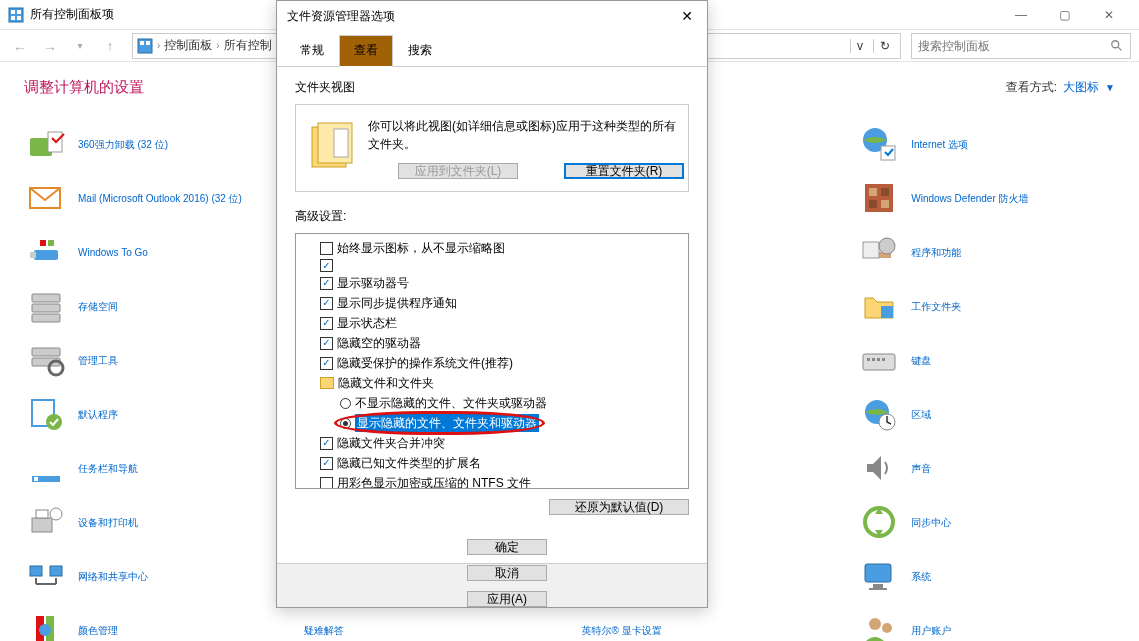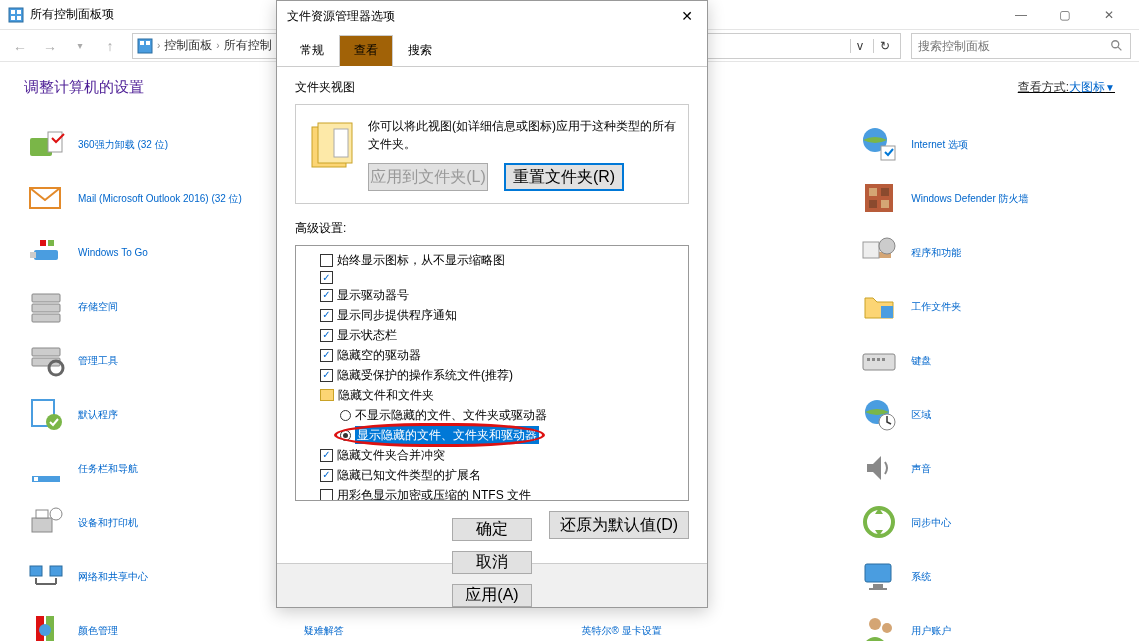--- a/index.html
+++ b/index.html
@@ -20,22 +20,22 @@
 .bc-item { font-size: 12px; color: #333; }
 .bc-sep { color: #888; font-size: 10px; }
 .bc-dropdown { border-left: 1px solid #ccc; padding: 0 6px; color: #333; }
 .search-box { width: 220px; height: 26px; border: 1px solid #ccc; display: flex; align-items: center; padding: 0 6px; }
 .search-box input { border: none; outline: none; flex: 1; font-size: 12px; color: #888; }
 .search-box .search-icon { width: 14px; height: 14px; color: #888; }
 
 
 .content { padding: 16px 24px; position: relative; }
 .heading-row { display: flex; align-items: center; justify-content: space-between; margin-bottom: 24px; }
-.heading { font-size: 15px; color: #4c1d95; }
-.view-mode { font-size: 12px; display: flex; align-items: center; gap: 0; text-decoration: underline; }
+.heading { font-size: 15px; color: #be185d; }
+.view-mode { font-size: 12px; display: flex; align-items: center; gap: 6px; }
 .view-mode .label { color: #333; }
 .view-mode .link { color: #0066cc; }
 .view-mode .chev { color: #0066cc; font-size: 10px; }
 
 .grid { display: grid; grid-template-columns: repeat(4, 1fr); gap: 8px 20px; }
 .item { display: flex; align-items: center; gap: 12px; min-height: 46px; padding: 2px; }
 .item .icon { width: 40px; height: 40px; flex-shrink: 0; display: flex; align-items: center; justify-content: center; }
 .item .label { font-size: 10px; color: #0066cc; line-height: 1.3; }
 
 
@@ -48,21 +48,21 @@
 .tab { padding: 6px 14px; font-size: 12px; border: 1px solid transparent; position: relative; cursor: default; }
 .tab.active { border: 1px solid #ccc; border-bottom: 1px solid #fff; background: #a16207; margin-bottom: -1px; }
 
 .dlg-body { flex: 1; padding: 12px 18px; overflow: hidden; }
 .section-label { font-size: 12px; margin-bottom: 8px; }
 .folder-views { border: 1px solid #ccc; padding: 12px; display: flex; gap: 12px; margin-bottom: 16px; }
 .fv-icon { width: 48px; height: 56px; flex-shrink: 0; }
 .fv-right { flex: 1; display: flex; flex-direction: column; gap: 10px; }
 .fv-text { font-size: 12px; line-height: 1.5; }
 .fv-buttons { display: flex; gap: 16px; }
-.win-button { min-width: 120px; height: 28px; border: 1px solid #aaa; background: #e1e1e1; font-size: 16px; display: flex; align-items: center; justify-content: center; cursor: default; }
+.win-button { min-width: 120px; height: 16px; border: 1px solid #aaa; background: #e1e1e1; font-size: 12px; display: flex; align-items: center; justify-content: center; cursor: default; margin-left: 30px; }
 .win-button.primary { border: 2px solid #0078d7; }
 .win-button.disabled { color: #999; }
 
 .tree-box { border: 1px solid #999; height: 256px; overflow: hidden; background: #fff; padding: 4px 0; }
 .tree-row { display: flex; align-items: center; gap: 4px; font-size: 12px; padding: 1px 6px; line-height: 18px; }
 .tree-row.indent1 { padding-left: 24px; }
 .tree-row.indent2 { padding-left: 44px; }
 .tree-row .cb { width: 13px; height: 13px; border: 1px solid #333; display: inline-flex; align-items: center; justify-content: center; font-size: 10px; color: #0066cc; background:#fff; }
 .tree-row .rb { width: 11px; height: 11px; border: 1px solid #333; border-radius: 50%; display: inline-flex; align-items: center; justify-content: center; background:#fff; }
 .tree-row .rb.checked::after { content:''; width:5px; height:5px; background:#333; border-radius:50%; }

